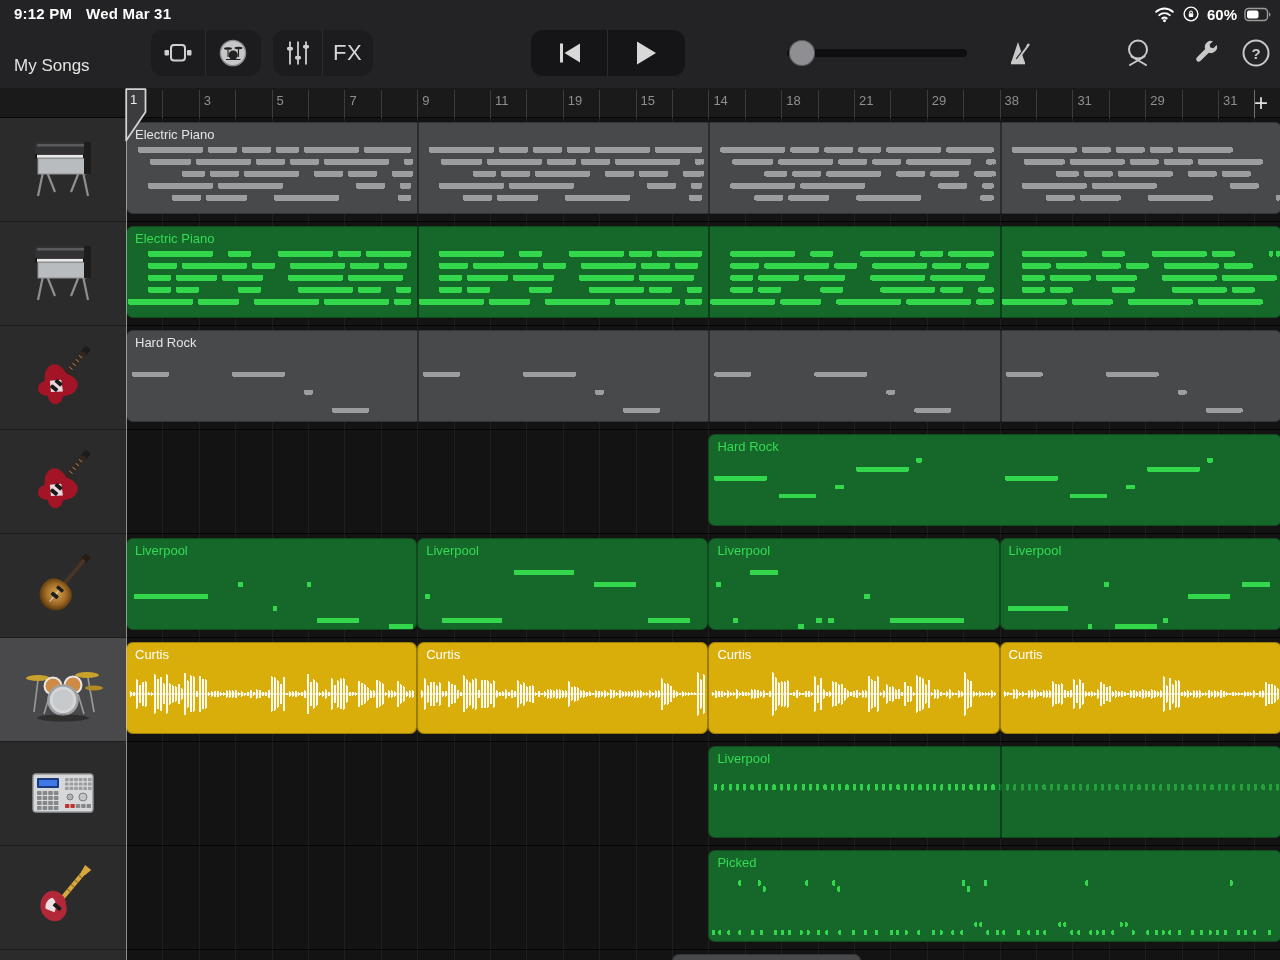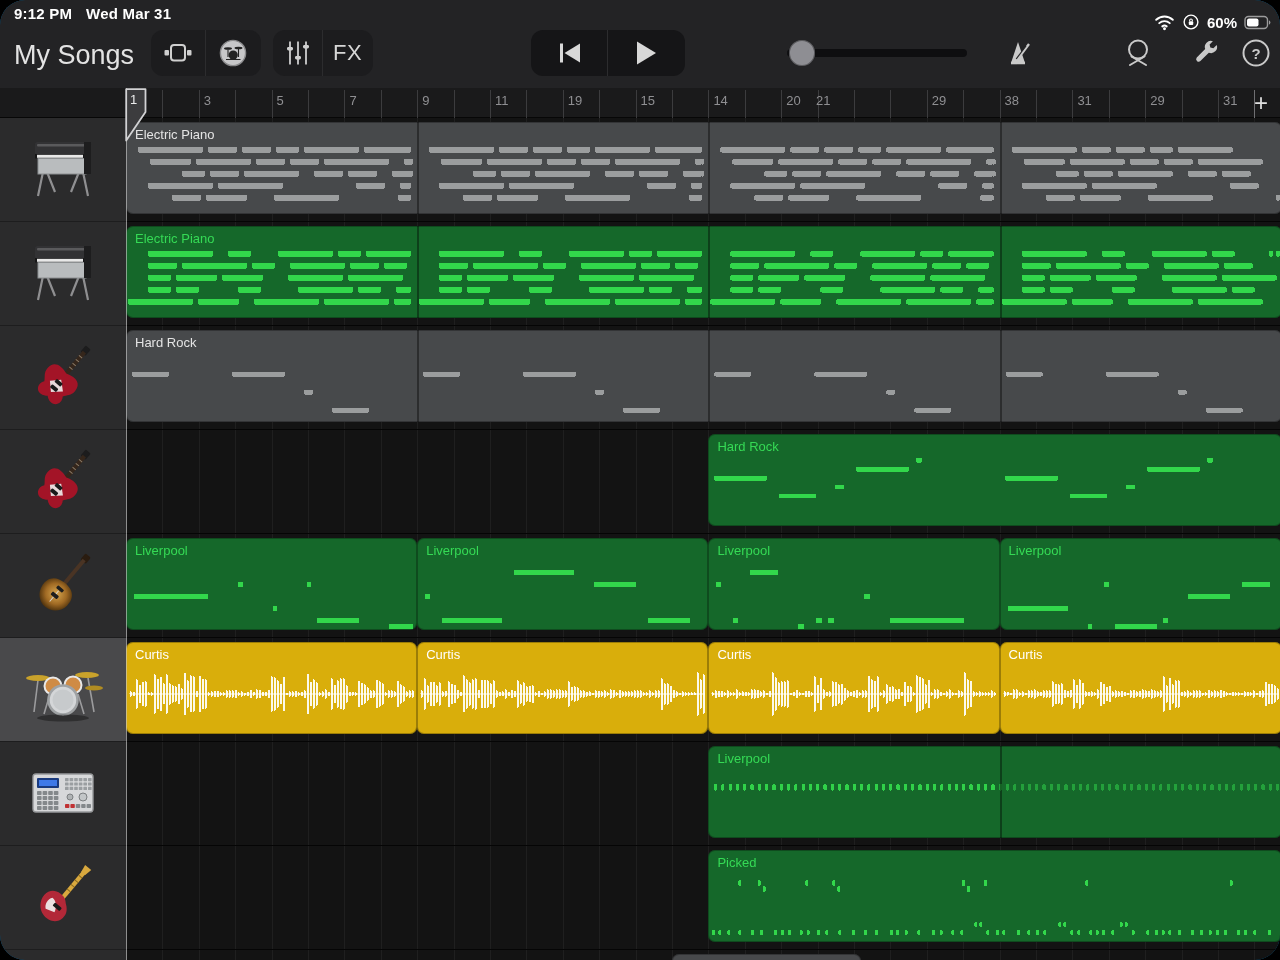--- a/index.html
+++ b/index.html
@@ -1,27 +1,27 @@
 <!DOCTYPE html>
 <html><head>
 <meta charset="utf-8">
 <style>
   html,body{margin:0;padding:0;background:#000;}
   #stage{position:relative;width:1280px;height:960px;overflow:hidden;
-         font-family:"Liberation Sans",sans-serif;background:#0369a1;border-radius:25px;
+         font-family:"Liberation Sans",sans-serif;background:#0369a1;
          -webkit-font-smoothing:antialiased;}
   
   #header{position:absolute;left:0;top:0;width:1280px;height:88px;background:#232325;}
   #statusbar{position:absolute;left:0;top:0;width:1280px;height:28px;color:#fff;font-size:15px;}
   .sb-left{position:absolute;left:14px;top:5px;font-weight:700;letter-spacing:.2px;}
   .sb-date{margin-left:14px;font-weight:700;}
-  .sb-right{position:absolute;right:8px;top:11px;display:flex;align-items:center;gap:7px;height:22px;text-align:right;}
+  .sb-right{position:absolute;right:8px;top:3px;display:flex;align-items:center;gap:7px;height:22px;text-align:right;}
   .sb-batt-label{font-weight:700;}
   
-  .tb-title{position:absolute;left:14px;top:40px;font-size:27px;color:#e3e3e3;cursor:pointer;}
+  .tb-title{position:absolute;left:14px;top:56px;font-size:17px;color:#e3e3e3;cursor:pointer;}
   .btn-group{position:absolute;top:30px;height:46px;background:#1c1c1e;border-radius:12px;
              display:flex;align-items:stretch;overflow:hidden;}
   .btn-group .tb-btn{display:flex;align-items:center;justify-content:center;border:none;background:transparent;
              cursor:pointer;padding:0;}
   .btn-group .sep{width:1px;background:#2c2c2e;}
   #group-view{left:151px;width:110px;}
   #group-view .tb-btn{width:54px;}
   #group-fx{left:273px;width:100px;}
   #group-fx .tb-btn{width:49px;}
   .fx-label{font-size:22px;color:#d6d6d6;letter-spacing:.5px;}
@@ -206,22 +206,22 @@
       <div class="ruler-tick" style="left: 1218px;"></div>
       <div class="ruler-tick end" style="left: 1254.4px;"></div>
       <div class="ruler-num" style="left: 203.8px;">3</div>
       <div class="ruler-num" style="left: 276.6px;">5</div>
       <div class="ruler-num" style="left: 349.4px;">7</div>
       <div class="ruler-num" style="left: 422.2px;">9</div>
       <div class="ruler-num" style="left: 495px;">11</div>
       <div class="ruler-num" style="left: 567.8px;">19</div>
       <div class="ruler-num" style="left: 640.6px;">15</div>
       <div class="ruler-num" style="left: 713.4px;">14</div>
-      <div class="ruler-num" style="left: 786.2px;">20</div>
-      <div class="ruler-num" style="left: 816px;">21</div>
+      <div class="ruler-num" style="left: 786.2px;">18</div>
+      <div class="ruler-num" style="left: 859px;">21</div>
       <div class="ruler-num" style="left: 931.8px;">29</div>
       <div class="ruler-num" style="left: 1004.6px;">38</div>
       <div class="ruler-num" style="left: 1077.4px;">31</div>
       <div class="ruler-num" style="left: 1150.2px;">29</div>
       <div class="ruler-num" style="left: 1223px;">31</div>
     </div>
   <button id="add-bars">+</button>
 
   <div id="sidebar">
       <div class="track-cell" style="top: 0px;">

